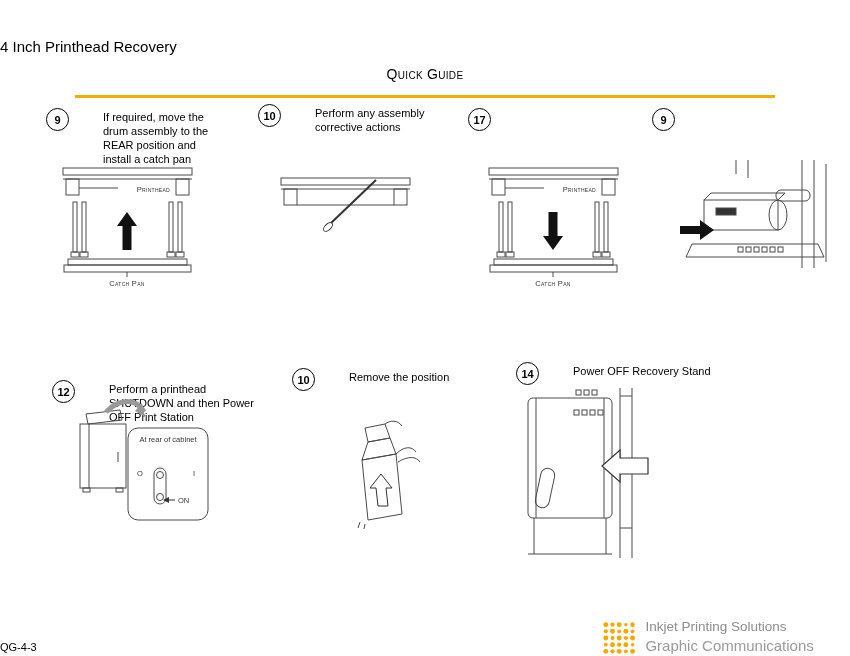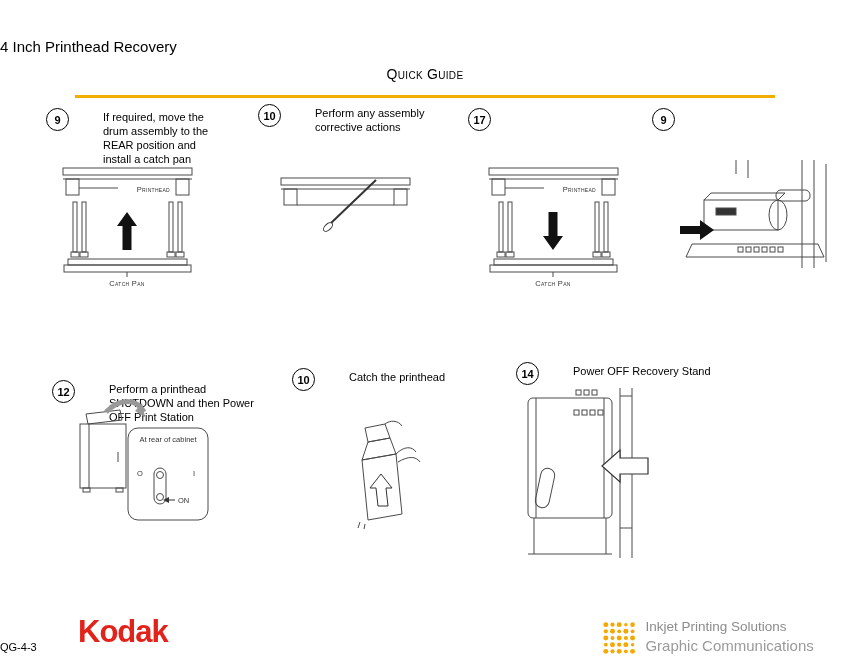--- a/index.html
+++ b/index.html
@@ -135,21 +135,21 @@
     </g>
     <polygon points="4,68 24,68 24,62 38,72 24,82 24,76 4,76" fill="#111"></polygon>
   </svg>
 
   <div class="step" style="left:52px;top:380px">
     <div class="circ">12</div>
     <div class="stext w160">Perform a printhead SHUTDOWN and then Power OFF Print Station</div>
   </div>
   <div class="step" style="left:292px;top:368px">
     <div class="circ">10</div>
-    <div class="stext w130">Catch the printhead</div>
+    <div class="stext w130">Remove the position</div>
   </div>
   <div class="step" style="left:516px;top:362px">
     <div class="circ">14</div>
     <div class="stext w150">Power OFF Recovery Stand</div>
   </div>
 
   <svg class="draw" style="left:76px;top:396px" width="135" height="130" viewBox="0 0 135 130">
     <g stroke="#4a4a4a" fill="none" stroke-width="1">
       <polygon points="10,18 44,14 46,24 12,28"></polygon>
       <rect x="4" y="28" width="46" height="64"></rect>
@@ -205,21 +205,20 @@
       <rect x="72" y="24" width="5" height="5"></rect>
       <rect x="80" y="24" width="5" height="5"></rect>
       <rect x="20" y="82" width="14" height="40" rx="7" transform="rotate(12 27 102)"></rect>
       <line x1="16" y1="132" x2="16" y2="168"></line>
       <line x1="88" y1="132" x2="88" y2="168"></line>
       <line x1="10" y1="168" x2="94" y2="168"></line>
     </g>
     <polygon points="84,80 102,64 102,72 130,72 130,88 102,88 102,96" fill="#fff" stroke="#333" stroke-width="1.2"></polygon>
   </svg>
 
-  <div class="kodak">Kodak</div>
   <div class="pagenum">QG-4-3</div>
 
   <div class="gcg">
     <svg width="36" height="36" viewBox="0 0 36 36">
       <g class="dot">
         <circle cx="4" cy="4" r="2.6"></circle>
           <circle cx="11" cy="4" r="2.2"></circle>
           <circle cx="18" cy="4" r="2.6"></circle>
           <circle cx="25" cy="4" r="1.8"></circle>
           <circle cx="32" cy="4" r="2.4"></circle>

